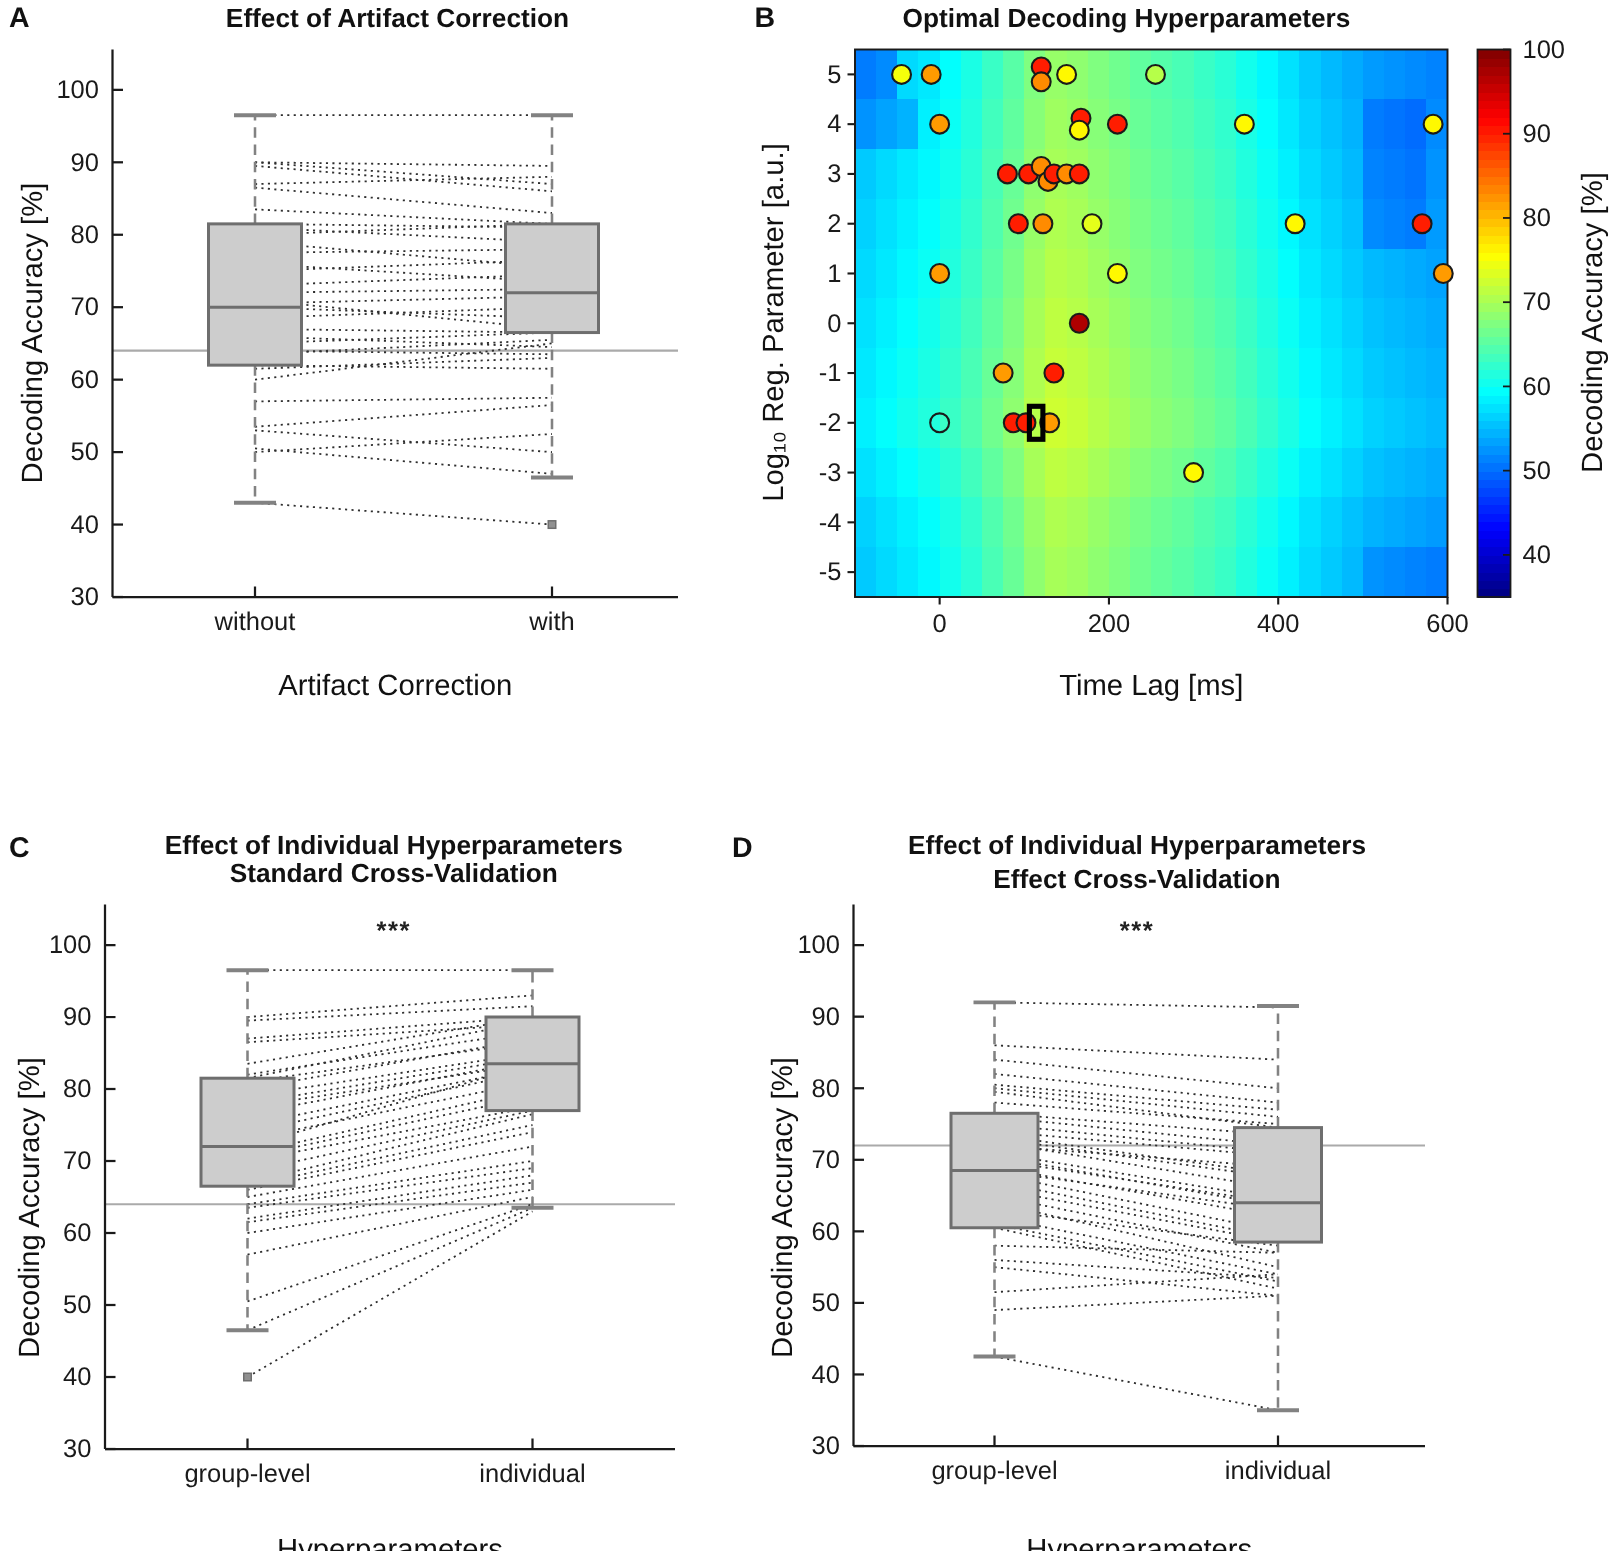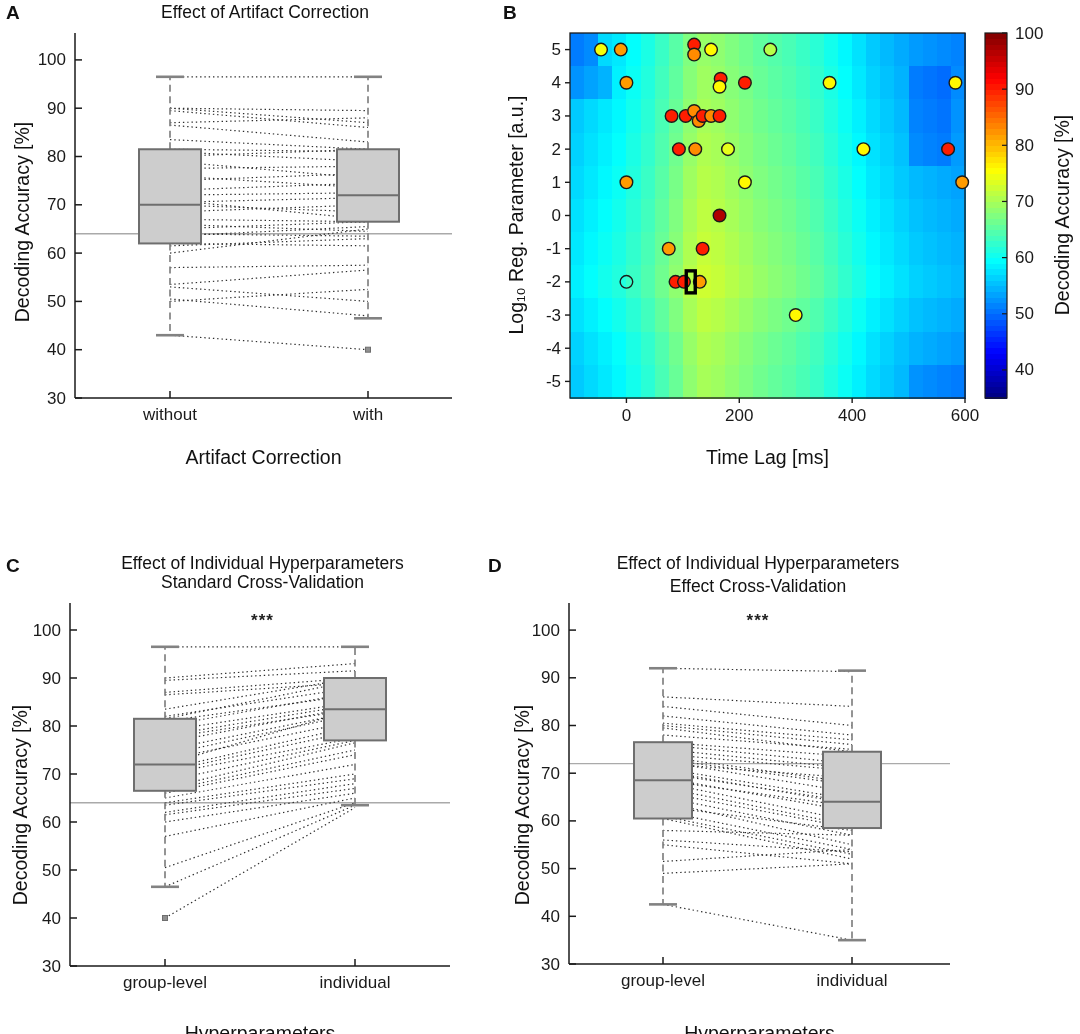--- a/index.html
+++ b/index.html
@@ -1,20 +1,20 @@
 <!DOCTYPE html>
 <html><head>
 <meta charset="utf-8">
 <style>
   html,body{margin:0;padding:0;background:#ffffff;}
   body{width:1080px;height:1034px;overflow:hidden;font-family:"Liberation Sans",sans-serif;color:#1a1a1a;}
   .fig{position:relative;width:1080px;height:1034px;background:#fff;}
   .panel{position:absolute;}
   .plabel{position:absolute;font-size:19px;font-weight:bold;color:#111;}
-  .ptitle{position:absolute;font-size:17.5px;font-weight:normal;text-align:center;color:#111;white-space:nowrap;}
+  .ptitle{position:absolute;font-size:17.5px;font-weight:bold;text-align:center;color:#111;white-space:nowrap;}
   .annot{position:absolute;font-size:19px;text-align:center;color:#222;}
   .annot.stars{font-size:17px;font-weight:bold;letter-spacing:1px;}
   .vlabel{position:absolute;transform:rotate(-90deg);transform-origin:center;display:flex;align-items:center;justify-content:center;font-size:19.5px;white-space:nowrap;color:#111;}
   .xlabel{position:absolute;font-size:19.5px;text-align:center;color:#111;white-space:nowrap;margin-top:16px;}
   svg{position:absolute;left:0;top:0;}
   svg text{font-family:"Liberation Sans",sans-serif;fill:#1a1a1a;}
 </style>
 </head>
 <body>
 
@@ -94,20 +94,21 @@
         <text x="66" y="65.39999999999998" font-size="17" text-anchor="end">100</text>
         <line x1="170" y1="398" x2="170" y2="391" stroke="#1a1a1a" stroke-width="1.5"></line>
         <text x="170" y="420" font-size="17" text-anchor="middle">without</text>
         <line x1="368" y1="398" x2="368" y2="391" stroke="#1a1a1a" stroke-width="1.5"></line>
         <text x="368" y="420" font-size="17" text-anchor="middle">with</text>
       </svg>
   </section>
 
   <section class="panel" style="left:495px;top:0;width:585px;height:460px">
     <div class="plabel" style="left:8px;top:2px">B</div>
+    <div class="ptitle" style="left:0;top:2px;width:512px">Optimal Decoding Hyperparameters</div>
     <div class="vlabel" style="left:-129px;top:203px;width:300px;height:24px">Log₁₀ Reg. Parameter [a.u.]</div>
     <div class="vlabel" style="left:417px;top:203px;width:300px;height:24px">Decoding Accuracy [%]</div>
     <div class="xlabel" style="left:75px;top:430px;width:395px">Time Lag [ms]</div>
     <svg id="svgB" width="585" height="460">
         <rect x="75" y="33" width="14.707142857142857" height="33.78181818181818" fill="rgb(0,124,255)" shape-rendering="crispEdges"></rect>
         <rect x="89.10714285714286" y="33" width="14.707142857142857" height="33.78181818181818" fill="rgb(0,139,255)" shape-rendering="crispEdges"></rect>
         <rect x="103.21428571428572" y="33" width="14.707142857142857" height="33.78181818181818" fill="rgb(0,218,255)" shape-rendering="crispEdges"></rect>
         <rect x="117.32142857142857" y="33" width="14.707142857142857" height="33.78181818181818" fill="rgb(0,233,255)" shape-rendering="crispEdges"></rect>
         <rect x="131.42857142857144" y="33" width="14.707142857142857" height="33.78181818181818" fill="rgb(2,255,253)" shape-rendering="crispEdges"></rect>
         <rect x="145.53571428571428" y="33" width="14.707142857142857" height="33.78181818181818" fill="rgb(26,255,229)" shape-rendering="crispEdges"></rect>

